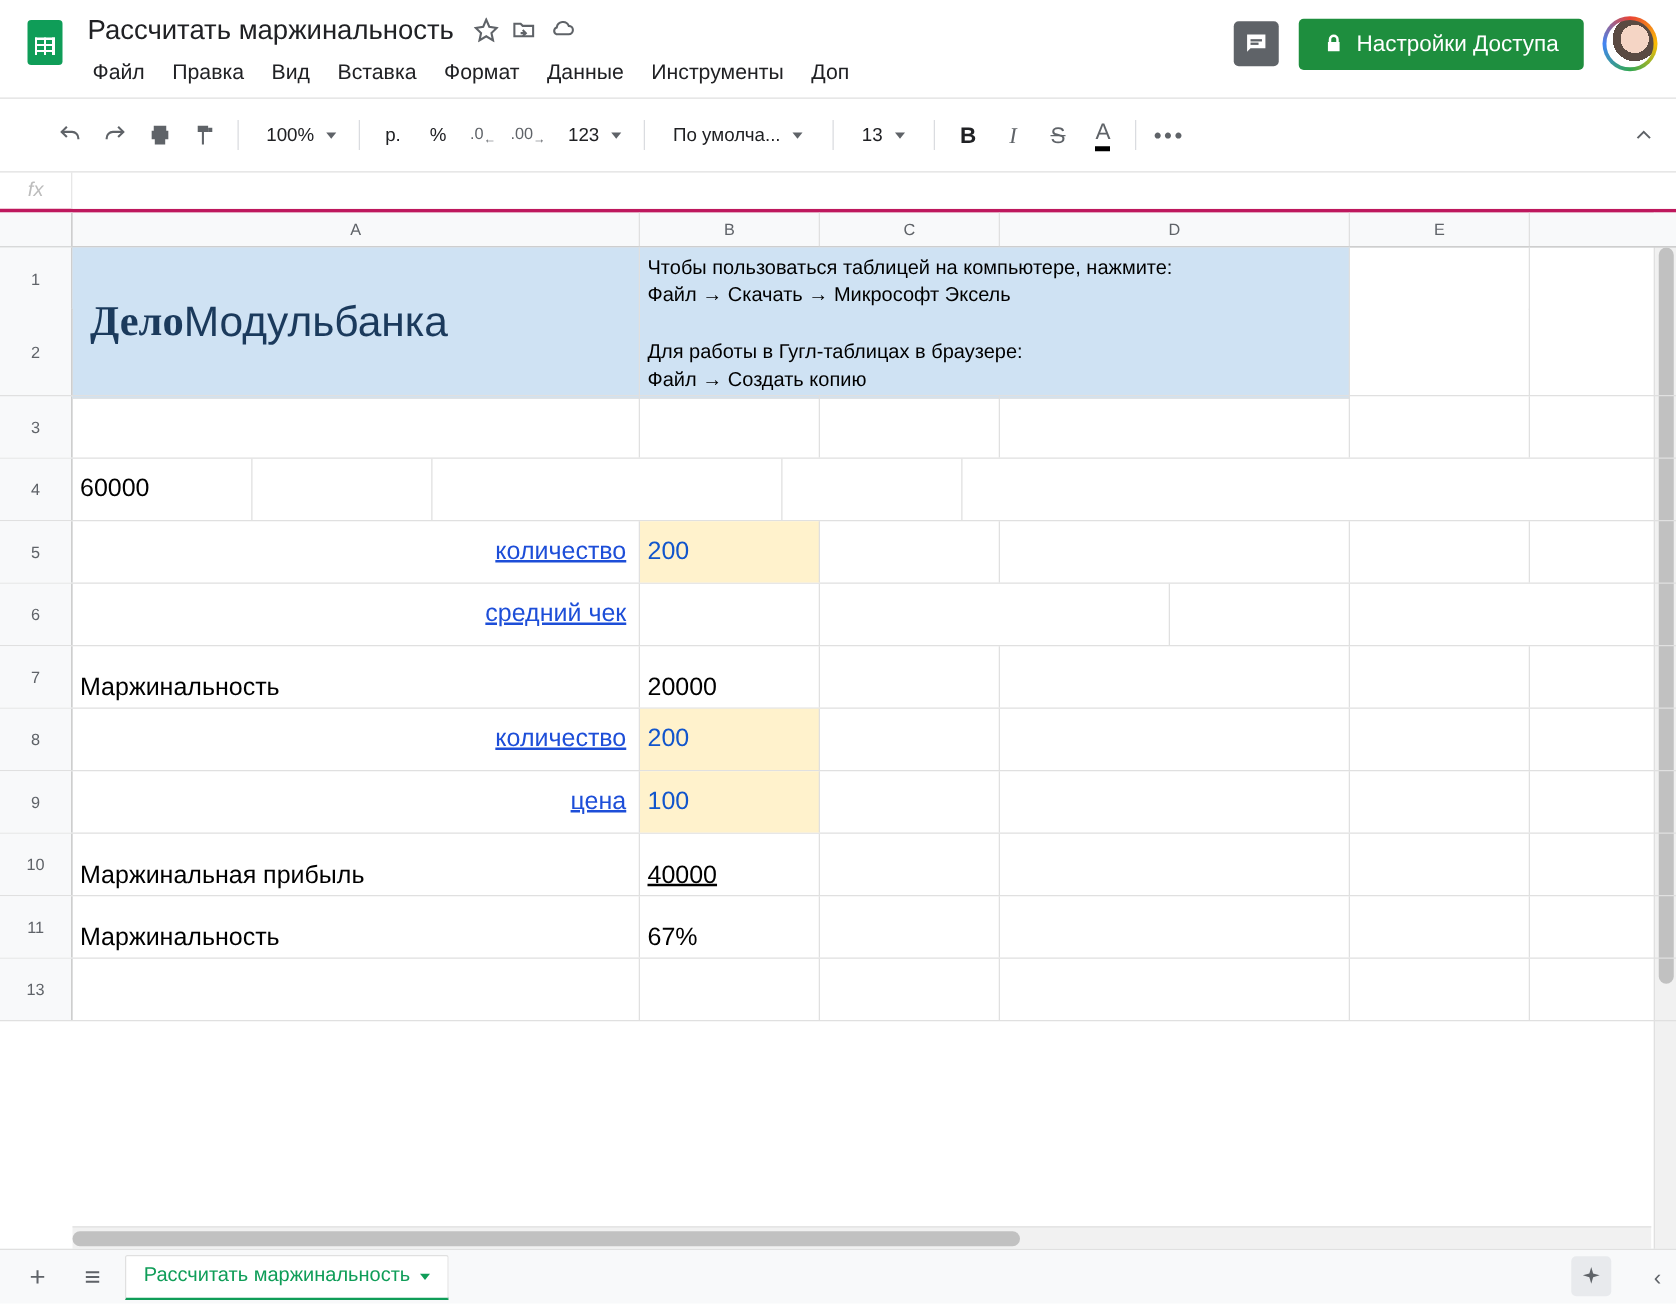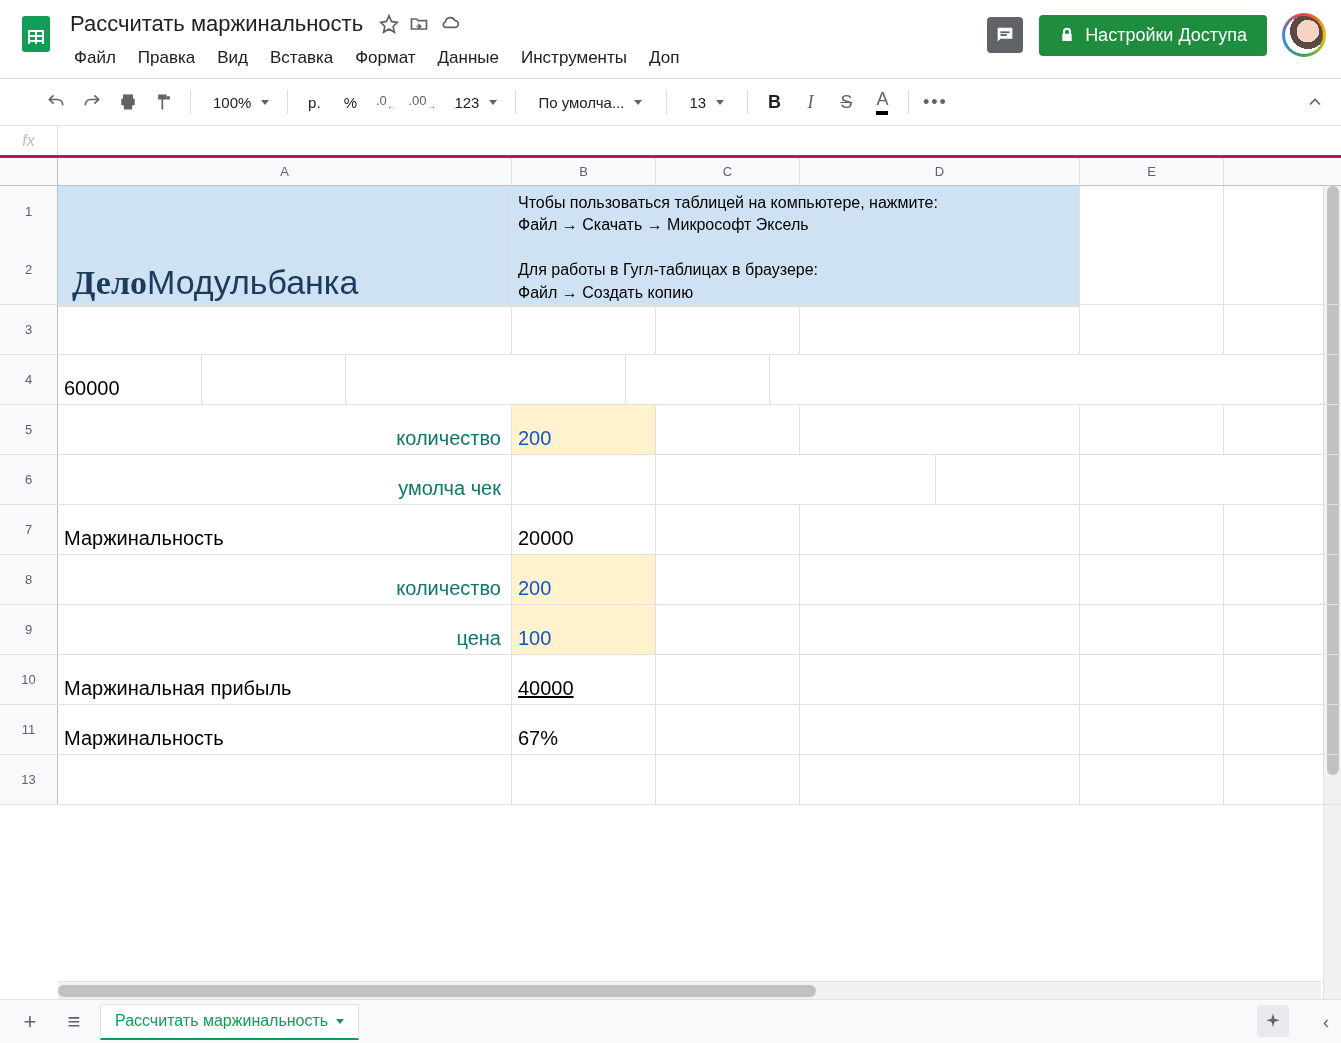--- a/index.html
+++ b/index.html
@@ -16,49 +16,49 @@
 .title-icon { color: #5f6368; cursor: pointer; display: inline-flex; }
 .menubar { display: flex; gap: 2px; margin-top: 4px; color: #202124; font-size: 17px; }
 .menu-item { padding: 4px 10px; cursor: pointer; border-radius: 4px; }
 .title-right { display: flex; align-items: center; gap: 16px; margin-top: 6px; }
 .comment-box { width: 36px; height: 36px; background: #5f6368; border-radius: 4px; display: flex; align-items: center; justify-content: center; color: #fff; cursor: pointer; }
 .share-btn { background: #1e8e3e; color: #fff; font-size: 18px; font-weight: 500; padding: 10px 20px; border-radius: 4px; display: flex; align-items: center; gap: 10px; cursor: pointer; }
 .avatar { width: 42px; height: 42px; border-radius: 50%; background: radial-gradient(circle at 60% 40%, #f5d5c5 0 35%, #5a4a42 35% 55%, #fff 55%); border: 2px solid transparent; background-clip: padding-box; position: relative; cursor: pointer; }
 .avatar::before { content:""; position:absolute; inset:-3px; border-radius:50%; background: conic-gradient(#ea4335, #fbbc04, #34a853, #4285f4, #ea4335); z-index:-1; }
 
 
-.toolbar { height: 48px; border-top: 1px solid #e0e0e0; border-bottom: 1px solid #e0e0e0; display: flex; align-items: center; padding: 0 40px 0 40px; gap: 4px; color: #5f6368; position: relative; }
+.toolbar { height: 60px; border-top: 1px solid #e0e0e0; border-bottom: 1px solid #e0e0e0; display: flex; align-items: center; padding: 0 40px 0 40px; gap: 4px; color: #5f6368; position: relative; }
 .tb-btn { width: 32px; height: 32px; display: flex; align-items: center; justify-content: center; cursor: pointer; border-radius: 4px; font-size: 18px; }
 .tb-sep { width: 1px; height: 24px; background: #dadce0; margin: 0 6px; }
 .tb-text { font-size: 15px; color: #202124; padding: 0 4px; }
 .tb-dd { display: flex; align-items: center; gap: 6px; padding: 0 8px; height: 32px; cursor: pointer; border-radius: 4px; }
 .chev { width: 0; height: 0; border-left: 4px solid transparent; border-right: 4px solid transparent; border-top: 5px solid #5f6368; }
 .collapse-chev { position: absolute; right: 16px; cursor: pointer; }
 
 
 .fxbar { height: 32px; border-bottom: 3px solid #be185d; display: flex; align-items: center; }
 .fx-label { width: 58px; text-align: center; color: #bdbdbd; font-style: italic; font-size: 16px; border-right: 1px solid #e0e0e0; height: 100%; display: flex; align-items: center; justify-content: center; }
 .fx-input { flex: 1; height: 100%; padding: 0 8px; border: none; outline: none; font-size: 14px; }
 
 
 .grid-wrap { position: relative; height: calc(1043px - 78px - 48px - 32px - 44px); overflow: hidden; }
 .col-headers { display: flex; height: 28px; background: #f8f9fa; border-bottom: 1px solid #c0c0c0; position: sticky; top: 0; }
 .corner { width: 58px; border-right: 1px solid #c0c0c0; background: #f8f9fa; }
 .ch { border-right: 1px solid #e0e0e0; text-align: center; font-size: 13px; color: #5f6368; line-height: 28px; cursor: pointer; }
 .grid-body { position: relative; }
 .row { display: flex; border-bottom: 1px solid #e0e0e0; }
 .rh { width: 58px; min-width: 58px; border-right: 1px solid #c0c0c0; background: #f8f9fa; text-align: center; font-size: 13px; color: #5f6368; display: flex; align-items: center; justify-content: center; cursor: pointer; }
-.cell { border-right: 1px solid #e0e0e0; padding: 4px 6px; display: flex; align-items: flex-end; font-size: 20px; color: #000; overflow: hidden; white-space: nowrap; cursor: cell; }
+.cell { border-right: 1px solid #e0e0e0; padding: 4px 6px; display: flex; align-items: center; font-size: 20px; color: #000; overflow: hidden; white-space: nowrap; cursor: cell; }
 
 
 .banner-logo { background: #cfe2f3; font-size: 34px; }
 .banner-logo .b1 { font-family: Georgia, serif; font-weight: bold; color: #1b3a5c; }
 .banner-logo .b2 { color: #1b3a5c; font-weight: 300; }
 .banner-text { background: #cfe2f3; font-size: 16px; color: #000; white-space: pre-line; line-height: 1.4; align-items: flex-start; padding-top: 6px; }
-.sublabel { color: #0f766e; font-size: 20px; justify-content: flex-end; padding-right: 10px; }
+.sublabel { color: #1d4ed8; font-size: 20px; justify-content: flex-end; padding-right: 10px; text-decoration: underline; }
 .yellow-input { background: #fff2cc; color: #1155cc; }
 .align-bottom { align-items: flex-end; padding-bottom: 4px; }
 
 
 .hscroll { position: absolute; bottom: 44px; left: 58px; right: 20px; height: 18px; background: #f1f1f1; border-top: 1px solid #e0e0e0; }
 .hscroll-thumb { position: absolute; left: 0; top: 3px; height: 12px; width: 60%; background: #c1c1c1; border-radius: 6px; cursor: pointer; }
 .vscroll { position: absolute; top: 0; right: 0; bottom: 0; width: 18px; background: #f1f1f1; border-left: 1px solid #e0e0e0; }
 .vscroll-thumb { position: absolute; top: 28px; left: 3px; width: 12px; height: 70%; background: #c1c1c1; border-radius: 6px; cursor: pointer; }
 
 
@@ -262,21 +262,21 @@
       <div class="row" style="height: 50px;">
         <div class="rh">5</div>
         <div class="cell sublabel" style="width: 454px;">количество</div>
         <div class="cell yellow-input" style="width: 144px;">200</div>
         <div class="cell " style="width: 144px;"></div>
         <div class="cell " style="width: 280px;"></div>
         <div class="cell " style="width: 144px;"></div>
       </div>
       <div class="row" style="height: 50px;">
         <div class="rh">6</div>
-        <div class="cell sublabel" style="width: 454px;">умолча чек</div>
+        <div class="cell sublabel" style="width: 454px;">средний чек</div>
         <div class="cell " style="width: 144px;"></div>
         <div class="cell " style="width: 280px;"></div>
         <div class="cell " style="width: 144px;"></div>
       </div>
       <div class="row" style="height: 50px;">
         <div class="rh">7</div>
         <div class="cell align-bottom" style="width: 454px;">Маржинальность</div>
         <div class="cell align-bottom" style="width: 144px;">20000</div>
         <div class="cell " style="width: 144px;"></div>
         <div class="cell " style="width: 280px;"></div>

